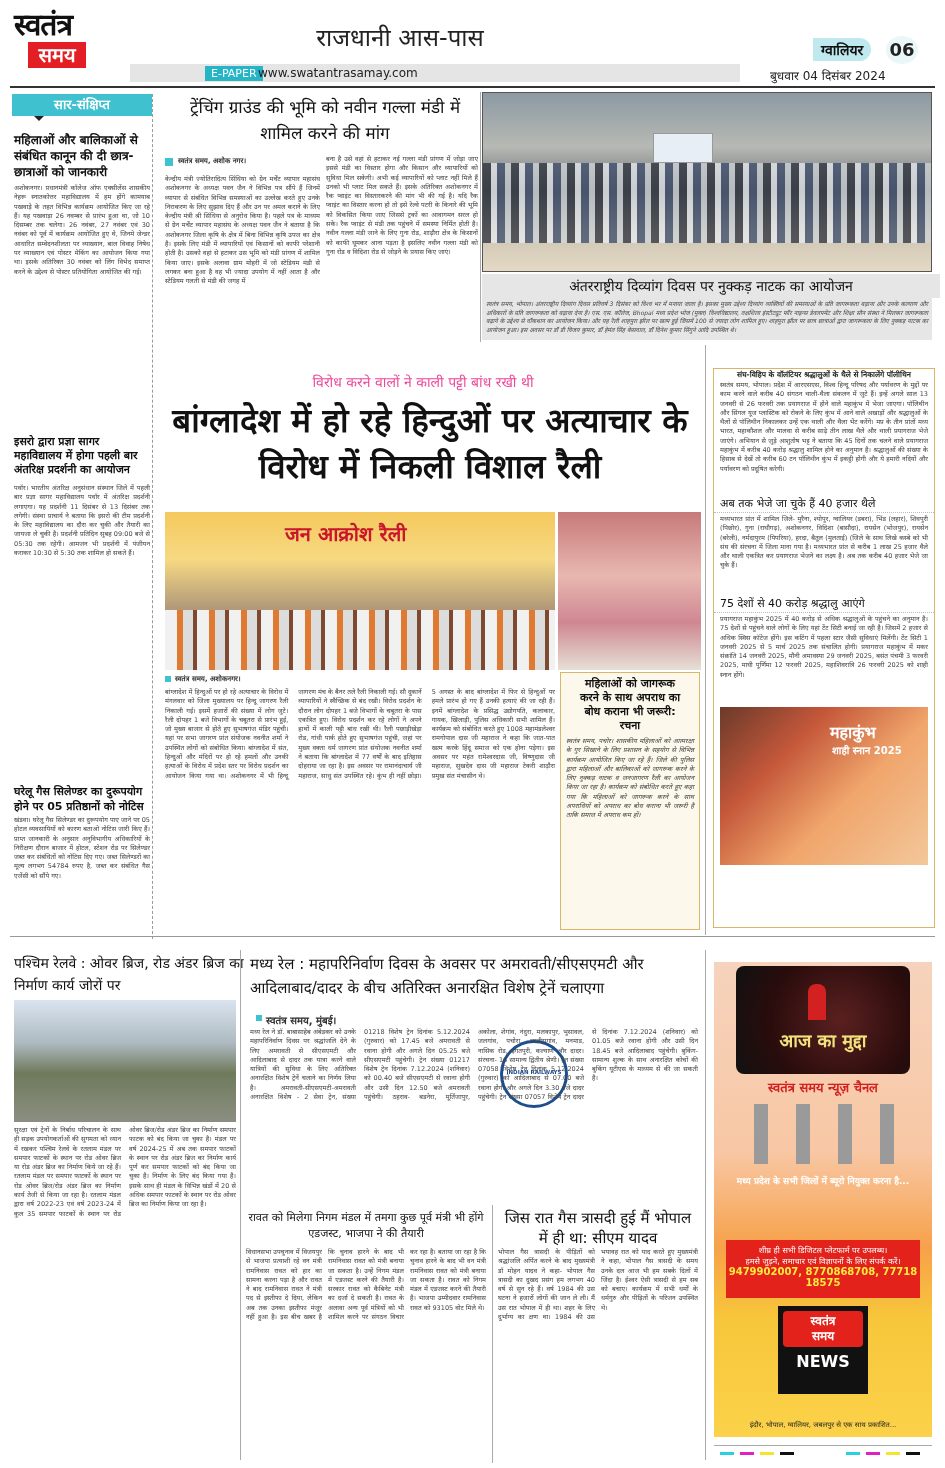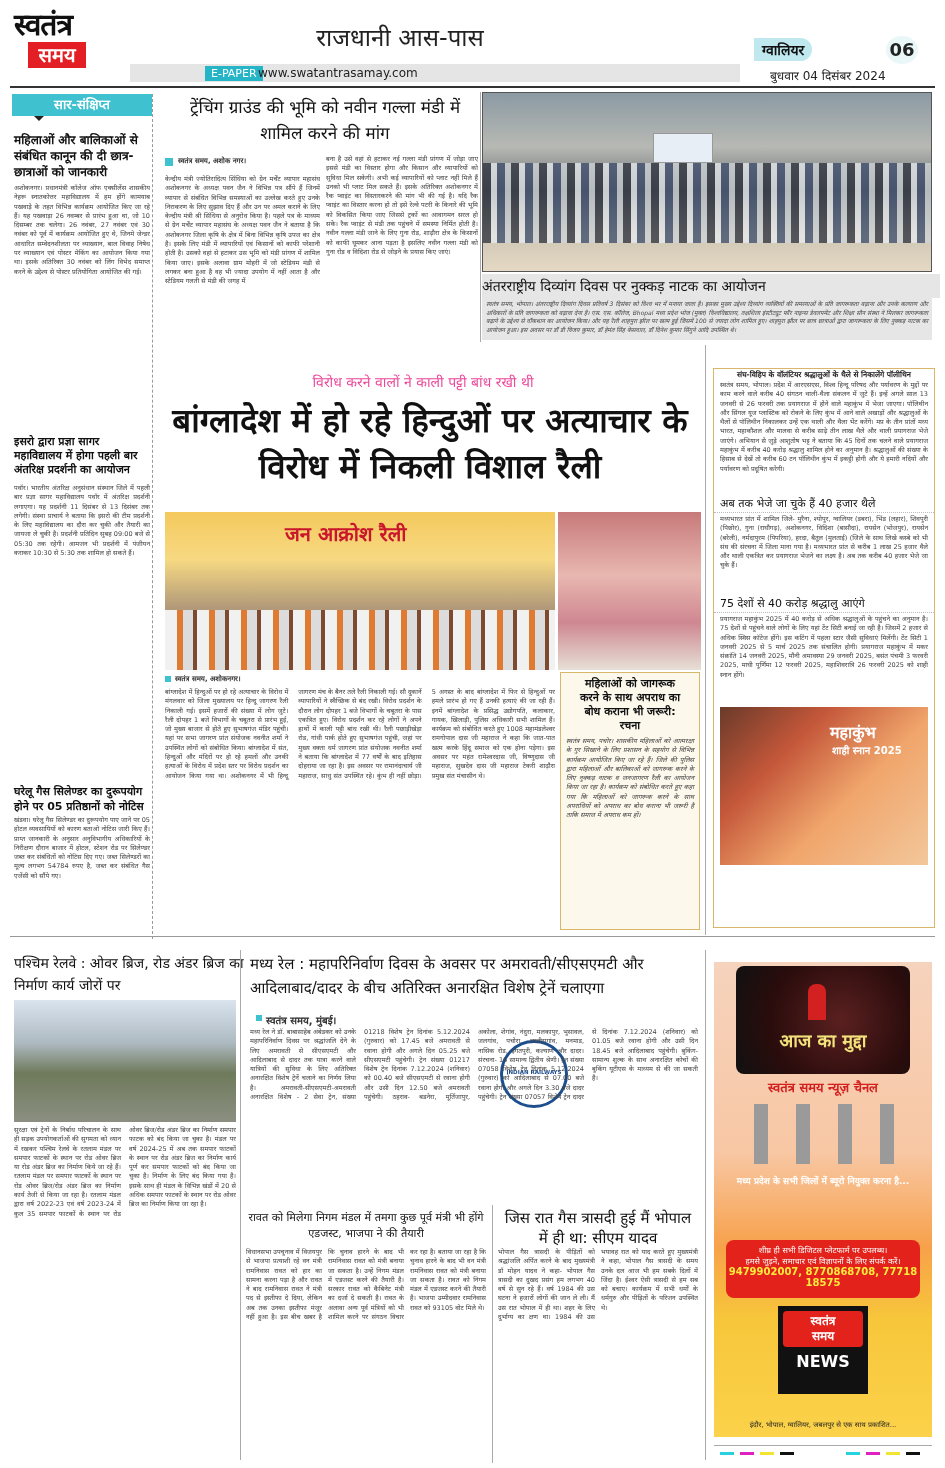--- a/index.html
+++ b/index.html
@@ -5,21 +5,21 @@
 *{box-sizing:border-box;margin:0;padding:0}
 body{width:945px;height:1468px;background:#fff;font-family:"DejaVu Sans",sans-serif;color:#222;position:relative;overflow:hidden}
 .abs{position:absolute}
 .hdr-logo{left:14px;top:8px;width:72px;height:72px}
 .logo-top{font-family:"DejaVu Serif",serif;font-weight:bold;font-size:30px;line-height:34px;color:#111;letter-spacing:-1px}
 .logo-bot{background:#e31e24;color:#fff;font-weight:bold;font-size:20px;width:58px;margin-left:14px;text-align:center;line-height:26px}
 .hdr-title{left:270px;top:20px;width:260px;text-align:center;font-size:24px;color:#222}
 .hdr-bar{left:130px;top:64px;width:610px;height:18px;background:#e5e5e5}
 .epaper{left:205px;top:66px;background:#26b5c7;color:#fff;font-size:11px;padding:1px 6px}
 .url{left:258px;top:66px;font-size:12px;color:#222}
-.city{left:754px;top:38px;background:#bfe8ef;padding:2px 8px;font-size:14px;font-weight:bold;color:#111;border-radius:0 14px 14px 0}
+.city{left:813px;top:38px;background:#bfe8ef;padding:2px 8px;font-size:14px;font-weight:bold;color:#111;border-radius:0 14px 14px 0}
 .pg{left:886px;top:36px;width:32px;height:28px;border-radius:50%;background:#e9f7f9;font-weight:bold;font-size:18px;text-align:center;line-height:28px}
 .date{left:770px;top:67px;font-size:12px;color:#222}
 .rule{left:10px;right:10px;height:2px;background:#333}
 .col{font-size:6.5px;line-height:9.3px;color:#444;text-align:justify;overflow:hidden}
 .ph{overflow:hidden}
 .hd{color:#111;font-weight:bold}
 .box{border:1px solid #d8b76a}
 .vline{width:1px;background:#aaa}
 .dash{border-left:1px dashed #999}
 .cap{background:#e6e6e6}
@@ -56,21 +56,21 @@
 <div class="abs" style="left:170px;top:94px;width:310px;text-align:center;font-size:17px;line-height:26px;color:#111">ट्रेंचिंग ग्राउंड की भूमि को नवीन गल्ला मंडी में शामिल करने की मांग</div>
 <div class="abs" style="left:165px;top:158px;width:8px;height:8px;background:#40c1cf"></div>
 <div class="abs" style="left:178px;top:156px;font-size:7px;font-weight:bold;color:#333">स्वतंत्र समय, अशोक नगर।</div>
 <div class="abs col" style="left:165px;top:175px;width:155px;height:200px">केन्द्रीय मंत्री ज्योतिरादित्य सिंधिया को ग्रेन मर्चेंट व्यापार महासंघ अशोकनगर के अध्यक्ष पवन जैन ने विभिन्न पत्र सौंपे हैं जिनमें व्यापार से संबंधित विभिन्न समस्याओं का उल्लेख करते हुए उनके निराकरण के लिए सुझाव दिए हैं और उन पर अमल कराने के लिए केन्द्रीय मंत्री श्री सिंधिया से अनुरोध किया है। पहले पत्र के माध्यम से ग्रेन मर्चेंट व्यापार महासंघ के अध्यक्ष पवन जैन ने बताया है कि अशोकनगर जिला कृषि के क्षेत्र में बिना विभिन्न कृषि उपज का क्षेत्र है। इसके लिए मंडी में व्यापारियों एवं किसानों को काफी परेशानी होती है। उसको वहां से हटाकर उस भूमि को मंडी प्रांगण में शामिल किया जाए। इसके अलावा ग्राम मोहरी में जो स्टेडियम मंडी से लगकर बना हुआ है वह भी ज्यादा उपयोग में नहीं आता है और स्टेडियम गलती से मंडी की जगह में</div>
 <div class="abs col" style="left:326px;top:155px;width:152px;height:220px">बना है उसे वहां से हटाकर नई गल्ला मंडी प्रांगण में जोड़ा जाए इससे मंडी का विस्तार होगा और किसान और व्यापारियों को सुविधा मिल सकेगी। अभी कई व्यापारियों को प्लाट नहीं मिले हैं उनको भी प्लाट मिल सकते हैं। इसके अतिरिक्त अशोकनगर में रैक प्वाइंट का विस्तारकरने की मांग भी की गई है। यदि रैक प्वाइंट का विस्तार करना हो तो इसे रेल्वे पटरी के किनारे की भूमि को विकसित किया जाए जिससे ट्रकों का आवागमन सरल हो सके। रैक प्वाइंट से मंडी तक पहुंचने में समस्या निर्मित होती है। नवीन गल्ला मंडी जाने के लिए गुना रोड, शाढ़ौरा क्षेत्र के किसानों को काफी घूमकर आना पड़ता है इसलिए नवीन गल्ला मंडी को गुना रोड व विदिशा रोड से जोड़ने के प्रयास किए जाएं।</div>
 
 <div class="abs ph" style="left:482px;top:92px;width:450px;height:180px;background:linear-gradient(180deg,#8c9aa3 0%,#b7b9b4 30%,#6a6f72 55%,#cfc6b5 80%,#e5d9c4 100%);border:1px solid #555">
   <div style="position:absolute;left:170px;top:40px;width:60px;height:30px;background:#e7eef5;border:1px solid #999"></div>
   <div style="position:absolute;left:0;right:0;top:70px;height:80px;background:repeating-linear-gradient(90deg,#2a2f3a 0 8px,#e9ecef 8px 14px,#3b4b6a 14px 22px,#cfd4d8 22px 28px);opacity:.75"></div>
 </div>
-<div class="abs" style="left:482px;top:274px;width:458px;height:24px;background:#e6e6e6;text-align:left;font-size:14px;line-height:24px;color:#111">अंतरराष्ट्रीय दिव्यांग दिवस पर नुक्कड़ नाटक का आयोजन</div>
+<div class="abs" style="left:482px;top:274px;width:458px;height:24px;background:#e6e6e6;text-align:center;font-size:14px;line-height:24px;color:#111">अंतरराष्ट्रीय दिव्यांग दिवस पर नुक्कड़ नाटक का आयोजन</div>
 <div class="abs col cap" style="left:482px;top:298px;width:450px;height:42px;padding:2px 4px;font-size:6px;line-height:8.5px;font-style:italic">स्वतंत्र समय, भोपाल। अंतरराष्ट्रीय दिव्यांग दिवस प्रतिवर्ष 3 दिसंबर को विश्व भर में मनाया जाता है। इसका मुख्य उद्देश्य दिव्यांग व्यक्तियों की समस्याओं के प्रति जागरूकता बढ़ाना और उनके कल्याण और अधिकारों के प्रति जागरूकता को बढ़ावा देना है। एस. एस. कॉलेज, Bhopal मध्य प्रदेश भोज (मुक्त) विश्वविद्यालय, तक्षशिला इंस्टीट्यूट फॉर नाइन्स डेवलपमेंट और शिक्षा सौन संस्था ने मिलकर जागरूकता बढ़ाने के उद्देश्य से वॉकथान का आयोजन किया। और यह रैली शाहपुरा झील पर खत्म हुई जिसमें 100 से ज्यादा लोग शामिल हुए। शाहपुरा झील पर छात्र छात्राओं द्वारा जागरूकता के लिए नुक्कड़ नाटक का आयोजन हुआ। इस अवसर पर डॉ डी विजय कुमार, डॉ हेमंत सिंह केसवाल, डॉ दिनेश कुमार सिंगुने आदि उपस्थित थे।</div>
 
 <div class="abs vline" style="left:480px;top:92px;height:250px"></div>
 
 <div class="abs" style="left:158px;top:372px;width:530px;text-align:center;font-size:14px;color:#ec4899">विरोध करने वालों ने काली पट्टी बांध रखी थी</div>
 <div class="abs hd" style="left:165px;top:398px;width:530px;text-align:center;font-size:33px;line-height:46px;font-weight:900">बांग्लादेश में हो रहे हिन्दुओं पर अत्याचार के विरोध में निकली विशाल रैली</div>
 
 <div class="abs ph" style="left:165px;top:512px;width:390px;height:158px;background:linear-gradient(180deg,#f4c95d 0%,#f7d982 30%,#b39b7a 60%,#6b5a4e 100%)">
   <div style="position:absolute;left:120px;top:8px;font-size:20px;font-weight:bold;color:#c9162c">जन आक्रोश रैली</div>
   <div style="position:absolute;left:0;right:0;bottom:0;height:60px;background:repeating-linear-gradient(90deg,#f1f1f1 0 12px,#e07a30 12px 18px,#dcdcdc 18px 28px,#7d4a2f 28px 32px)"></div>
@@ -126,21 +126,21 @@
 <div class="abs vline" style="left:705px;top:950px;height:510px"></div>
 
 <div class="abs ph" style="left:714px;top:962px;width:218px;height:475px;background:linear-gradient(180deg,#f6d3bd 0%,#f8c7a4 40%,#f7a14a 60%,#f7c63a 75%,#fbd24a 100%)">
   <div style="position:absolute;left:22px;top:4px;width:174px;height:108px;background:radial-gradient(circle at 60% 50%,#5b2020 0%,#2a0c0c 60%,#111 100%);border-radius:8px">
     <div style="position:absolute;left:72px;top:18px;width:18px;height:36px;background:#d32020;border-radius:8px 8px 0 0"></div>
     <div style="position:absolute;left:0;right:0;top:62px;text-align:center;font-size:18px;font-weight:bold;color:#f2e27c">आज का मुद्दा</div>
   </div>
   <div style="position:absolute;left:0;right:0;top:116px;text-align:center;font-size:13px;font-weight:bold;color:#d32020">स्वतंत्र समय न्यूज़ चैनल</div>
   <div style="position:absolute;left:40px;top:142px;width:140px;height:60px;background:repeating-linear-gradient(90deg,#9a9a9a 0 14px,transparent 14px 42px)"></div>
   <div style="position:absolute;left:0;right:0;top:212px;text-align:center;font-size:9px;font-weight:bold;color:#fff">मध्य प्रदेश के सभी जिलों में ब्यूरो नियुक्त करना है...</div>
-  <div style="position:absolute;left:12px;top:278px;width:194px;height:58px;background:#e3221c;border-radius:8px;color:#fff;text-align:center;padding-top:4px">
+  <div style="position:absolute;left:12px;top:278px;width:194px;height:58px;background:#e3221c;border-radius:0;color:#fff;text-align:center;padding-top:4px">
     <div style="font-size:8px">शीघ्र ही सभी डिजिटल प्लेटफार्म पर उपलब्ध।</div>
     <div style="font-size:8px">हमसे जुड़ने, समाचार एवं विज्ञापनों के लिए संपर्क करें।</div>
     <div style="font-size:10px;font-weight:bold;color:#ffeb3b">9479902007, 8770868708, 77718 18575</div>
   </div>
   <div style="position:absolute;left:64px;top:344px;width:90px;height:88px;background:#111">
     <div style="margin:5px;background:#e3221c;border-radius:4px;color:#fff;text-align:center;font-weight:bold;font-size:12px;line-height:15px;padding:3px 0">
       <div>स्वतंत्र</div>
       <div>समय</div>
     </div>
     <div style="text-align:center;color:#fff;font-weight:bold;font-size:16px">NEWS</div>

